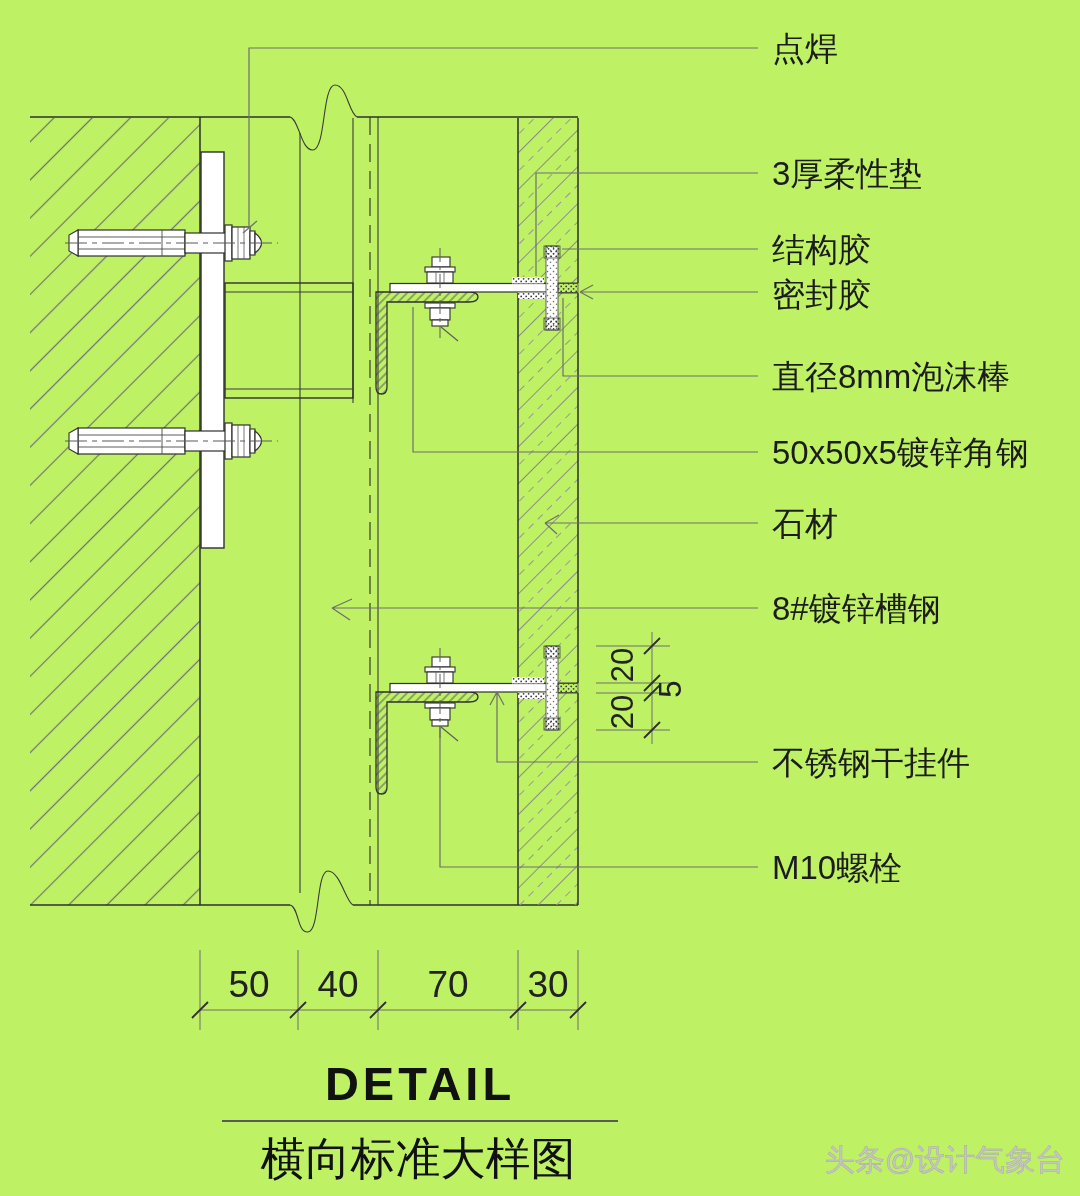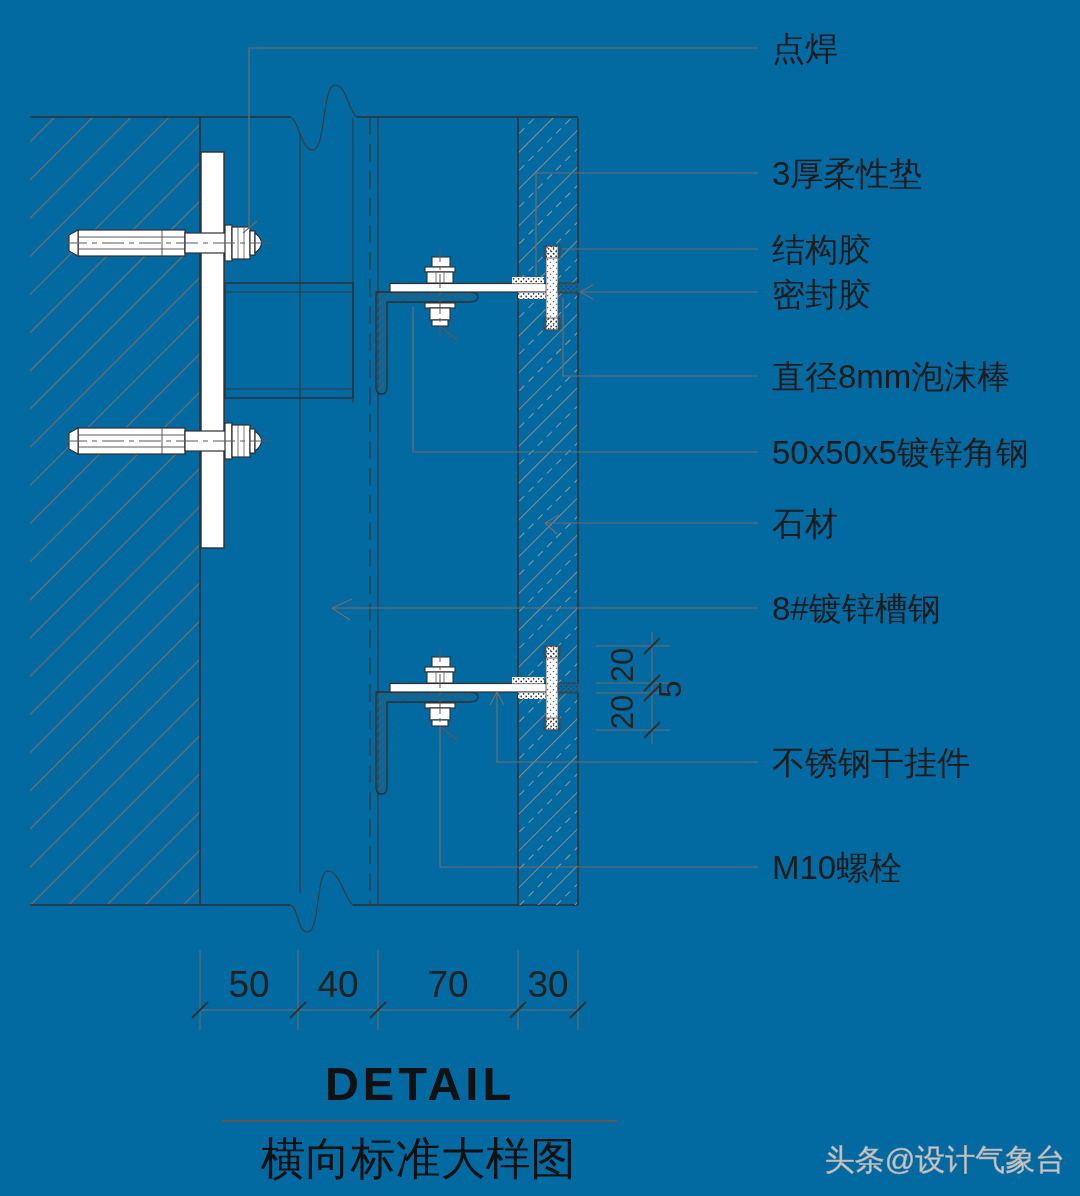--- a/index.html
+++ b/index.html
@@ -1,16 +1,16 @@
 <!DOCTYPE html>
 <html><head>
 <meta charset="utf-8">
 <style>
   html,body{margin:0;padding:0;background:#ffffff;}
-  .stage{width:1080px;height:1196px;position:relative;background:#0369a1;overflow:hidden;}
+  .stage{width:1080px;height:1196px;position:relative;background:#bef264;overflow:hidden;}
   svg{display:block;}
   text{font-family:"Liberation Sans","DejaVu Sans",sans-serif;}
   .lbl{font-size:33px;fill:#1c1c1c;}
   .dimnum{font-size:37px;fill:#222;text-anchor:middle;}
   .dimv{font-size:31px;fill:#222;text-anchor:middle;}
   .title-en{font-size:47px;font-weight:800;letter-spacing:4px;fill:#111;text-anchor:middle;}
   .title-zh{font-size:45px;fill:#111;text-anchor:middle;}
   .wm{font-size:30px;fill:#c6c6c6;stroke:#aaaaaa;stroke-width:.5;text-anchor:middle;}
   .ol{stroke:#2f2f2f;stroke-width:1.5;fill:none;}
   .ol-thin{stroke:#3a3a3a;stroke-width:1.1;fill:none;}

